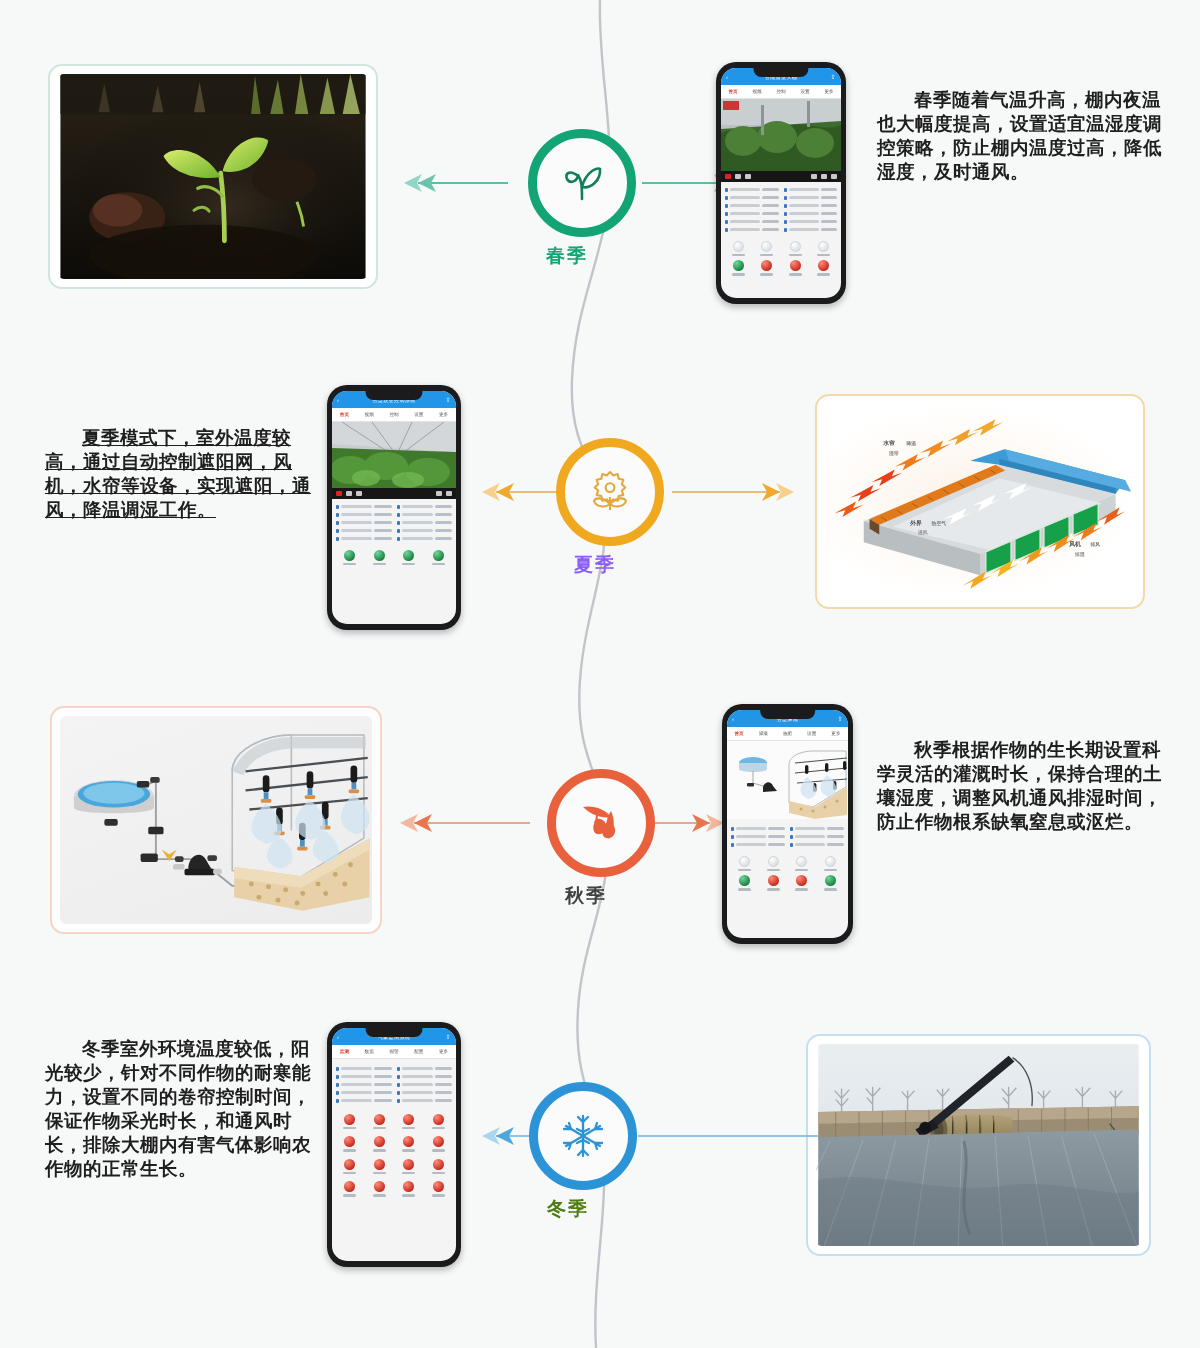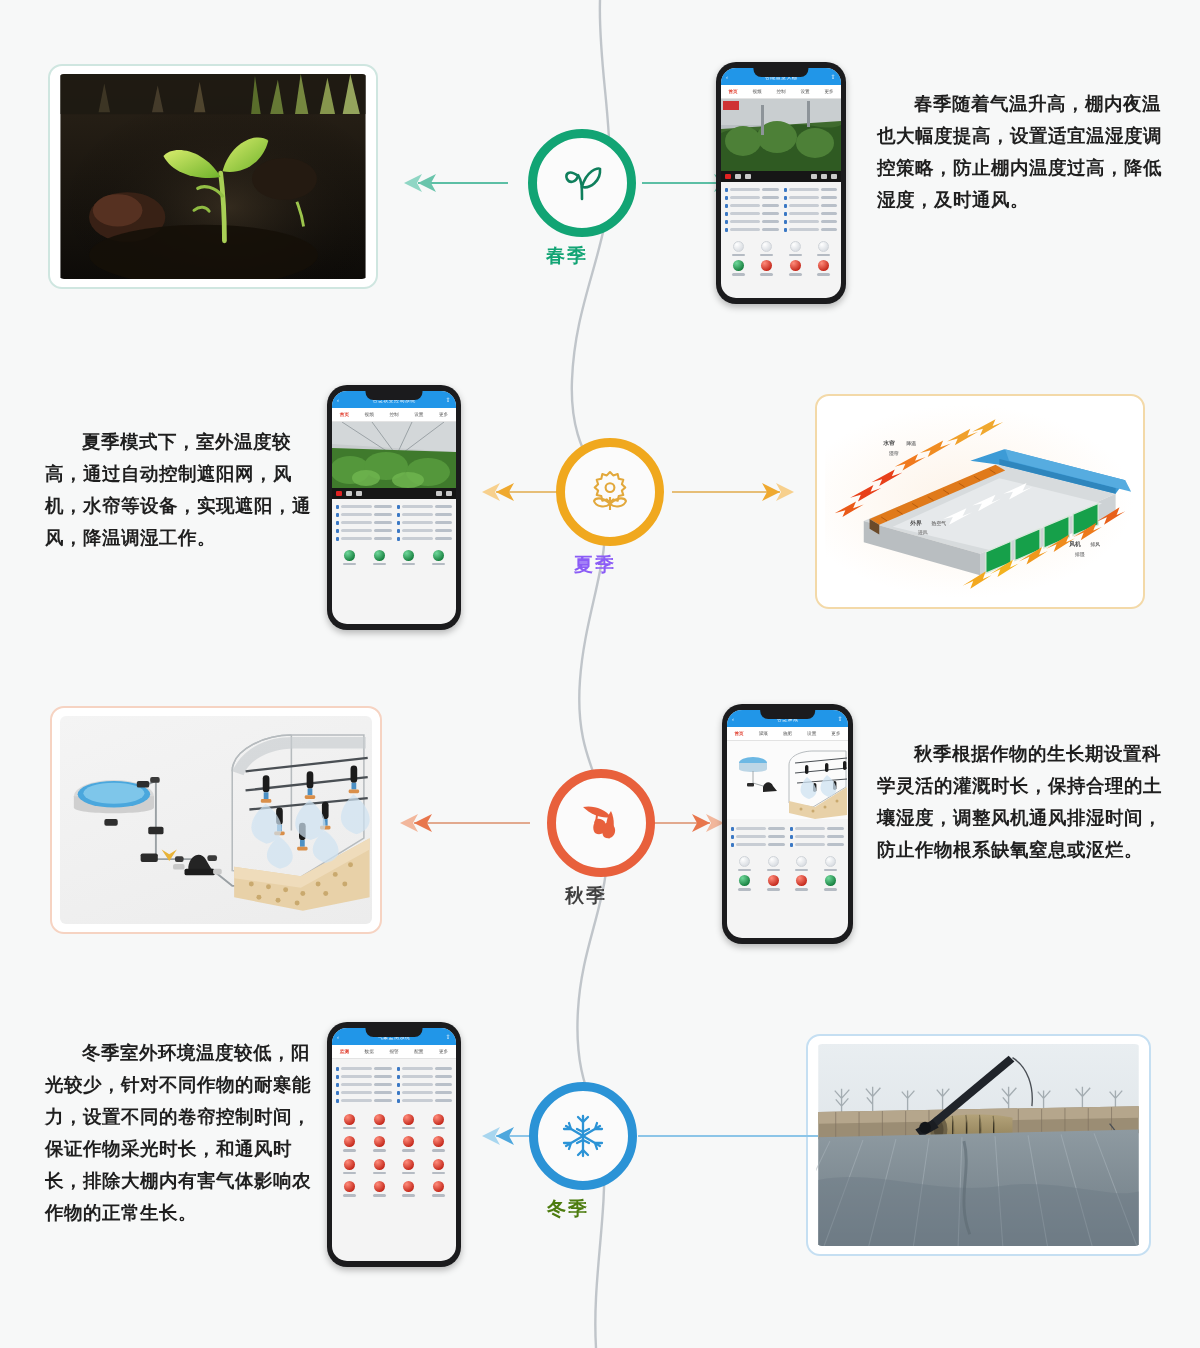--- a/index.html
+++ b/index.html
@@ -61,21 +61,21 @@
   .ph-btn{display:flex;flex-direction:column;align-items:center;gap:2px;}
   .dot{width:11px;height:11px;border-radius:50%;}
   .dot.g{background:radial-gradient(circle at 32% 28%,#6fd89a,#17803f 75%);}
   .dot.r{background:radial-gradient(circle at 32% 28%,#ff8b7a,#c4281b 75%);}
   .dot.w{background:radial-gradient(circle at 32% 28%,#ffffff,#d9dde2 78%);
          border:1px solid #d0d4d9;box-sizing:border-box;}
   .ph-btn u{width:13px;height:2.4px;background:#b5bbc3;border-radius:2px;display:block;
             text-decoration:none;}
 
   
-  .para{position:absolute;z-index:4;font-size:18.5px;line-height:32px;color:#1f1f1f;
+  .para{position:absolute;z-index:4;font-size:18.5px;line-height:24px;color:#1f1f1f;
         font-weight:bold;text-indent:2em;letter-spacing:.5px;
         font-family:"DejaVu Sans","Liberation Sans",sans-serif;}
 
   
   .arrow{position:absolute;z-index:5;}
 </style>
 </head>
 <body>
 
 <div class="stage">
@@ -289,21 +289,21 @@
         <div class="ph-btn">
             <span class="dot r"></span>
             <u></u>
           </div>
       </div>
     </div>
   </div>
 
   <div class="para" style="left:877px;top:88px;width:292px;">春季随着气温升高，棚内夜温也大幅度提高，设置适宜温湿度调控策略，防止棚内温度过高，降低湿度，及时通风。</div>
 
-  <div class="para" style="left:45px;top:426px;width:282px;">夏季模式下，室外温度较高，通过自动控制遮阳网，风机，水帘等设备，实现遮阳，通风，降温调湿工作。</div>
+  <div class="para" style="left:45px;top:426px;width:282px;text-decoration:underline;">夏季模式下，室外温度较高，通过自动控制遮阳网，风机，水帘等设备，实现遮阳，通风，降温调湿工作。</div>
 
   <div class="phone" style="left:327px;top:385px;width:134px;height:245px;">
     <div class="screen">
       <div class="notch"></div>
       <div class="ph-head">
         <span class="hl">‹</span>
         <span>智慧农业控制系统</span>
         <span class="hr">⇪</span>
       </div>
       <div class="ph-tabs">

